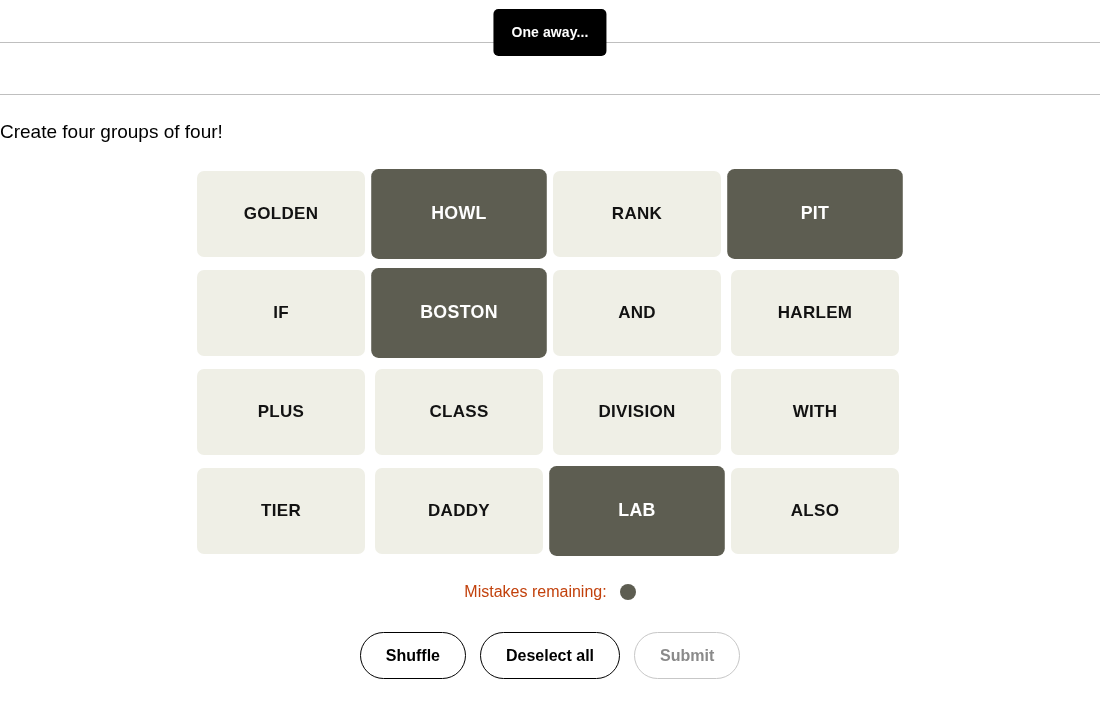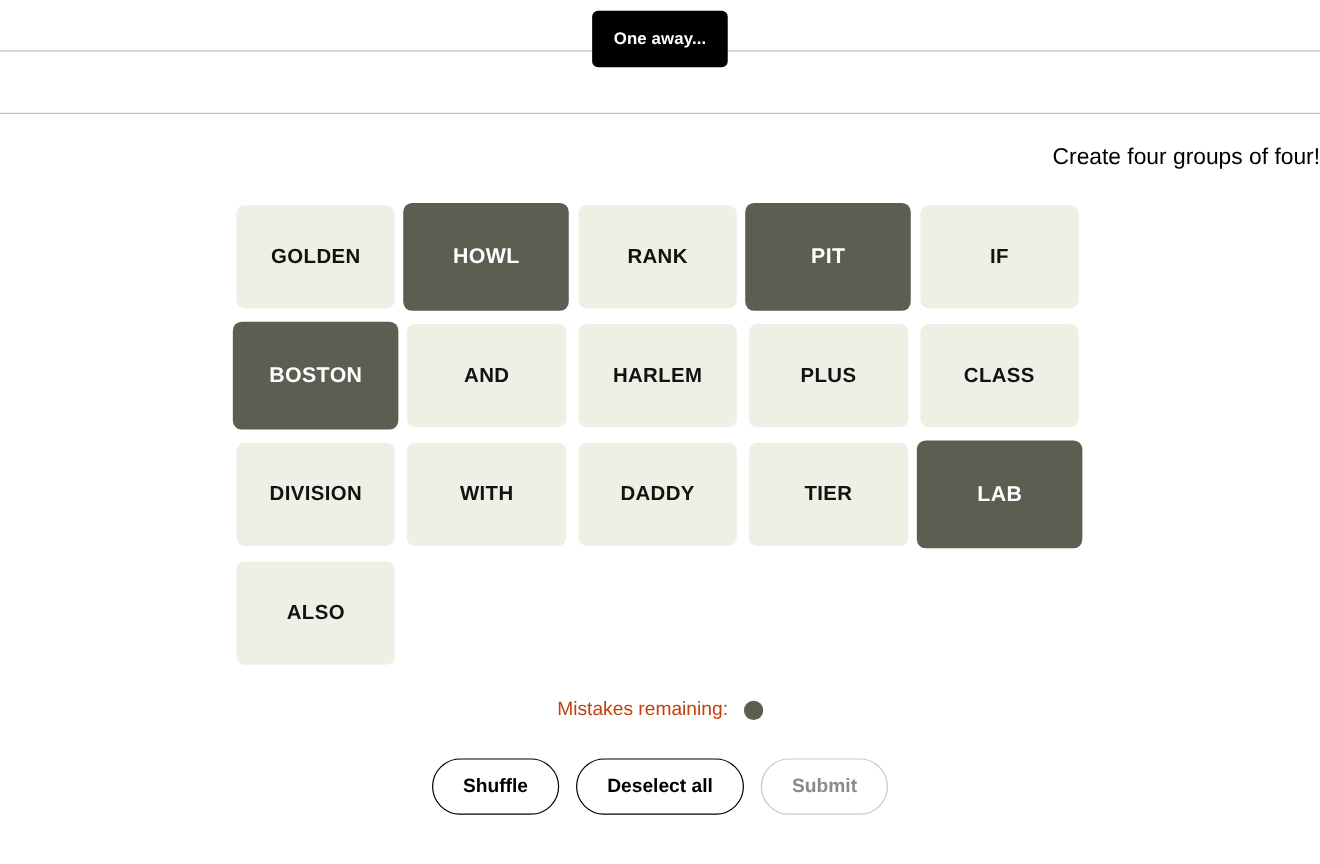--- a/index.html
+++ b/index.html
@@ -55,34 +55,34 @@
     height: 51px;
     border-bottom: 1px solid #bfbfbf;
   }
 
   
   .instruction {
     position: absolute;
     top: 119px;
     left: 0;
     width: 1100px;
-    text-align: right;
+    text-align: left;
     font-size: 19px;
     color: #000000;
     line-height: 26px;
   }
 
   
   .board {
     position: absolute;
     top: 171px;
     left: 197px;
     width: 702px;
     display: grid;
-    grid-template-columns: repeat(5, 1fr);
+    grid-template-columns: repeat(4, 1fr);
     grid-auto-rows: 86px;
     column-gap: 10px;
     row-gap: 13px;
   }
 
   .tile {
     position: relative;
     display: flex;
     align-items: center;
     justify-content: center;
@@ -178,22 +178,22 @@
       <button class="tile">RANK</button>
       <button class="tile selected">PIT</button>
       <button class="tile">IF</button>
       <button class="tile selected">BOSTON</button>
       <button class="tile">AND</button>
       <button class="tile">HARLEM</button>
       <button class="tile">PLUS</button>
       <button class="tile">CLASS</button>
       <button class="tile">DIVISION</button>
       <button class="tile">WITH</button>
+      <button class="tile">TIER</button>
       <button class="tile">DADDY</button>
-      <button class="tile">TIER</button>
       <button class="tile selected">LAB</button>
       <button class="tile">ALSO</button>
     </div>
 
   <div class="mistakes">
     <span class="mistakes-label">Mistakes remaining:</span>
     <span class="dots">
         <span class="dot"></span>
       </span>
   </div>

